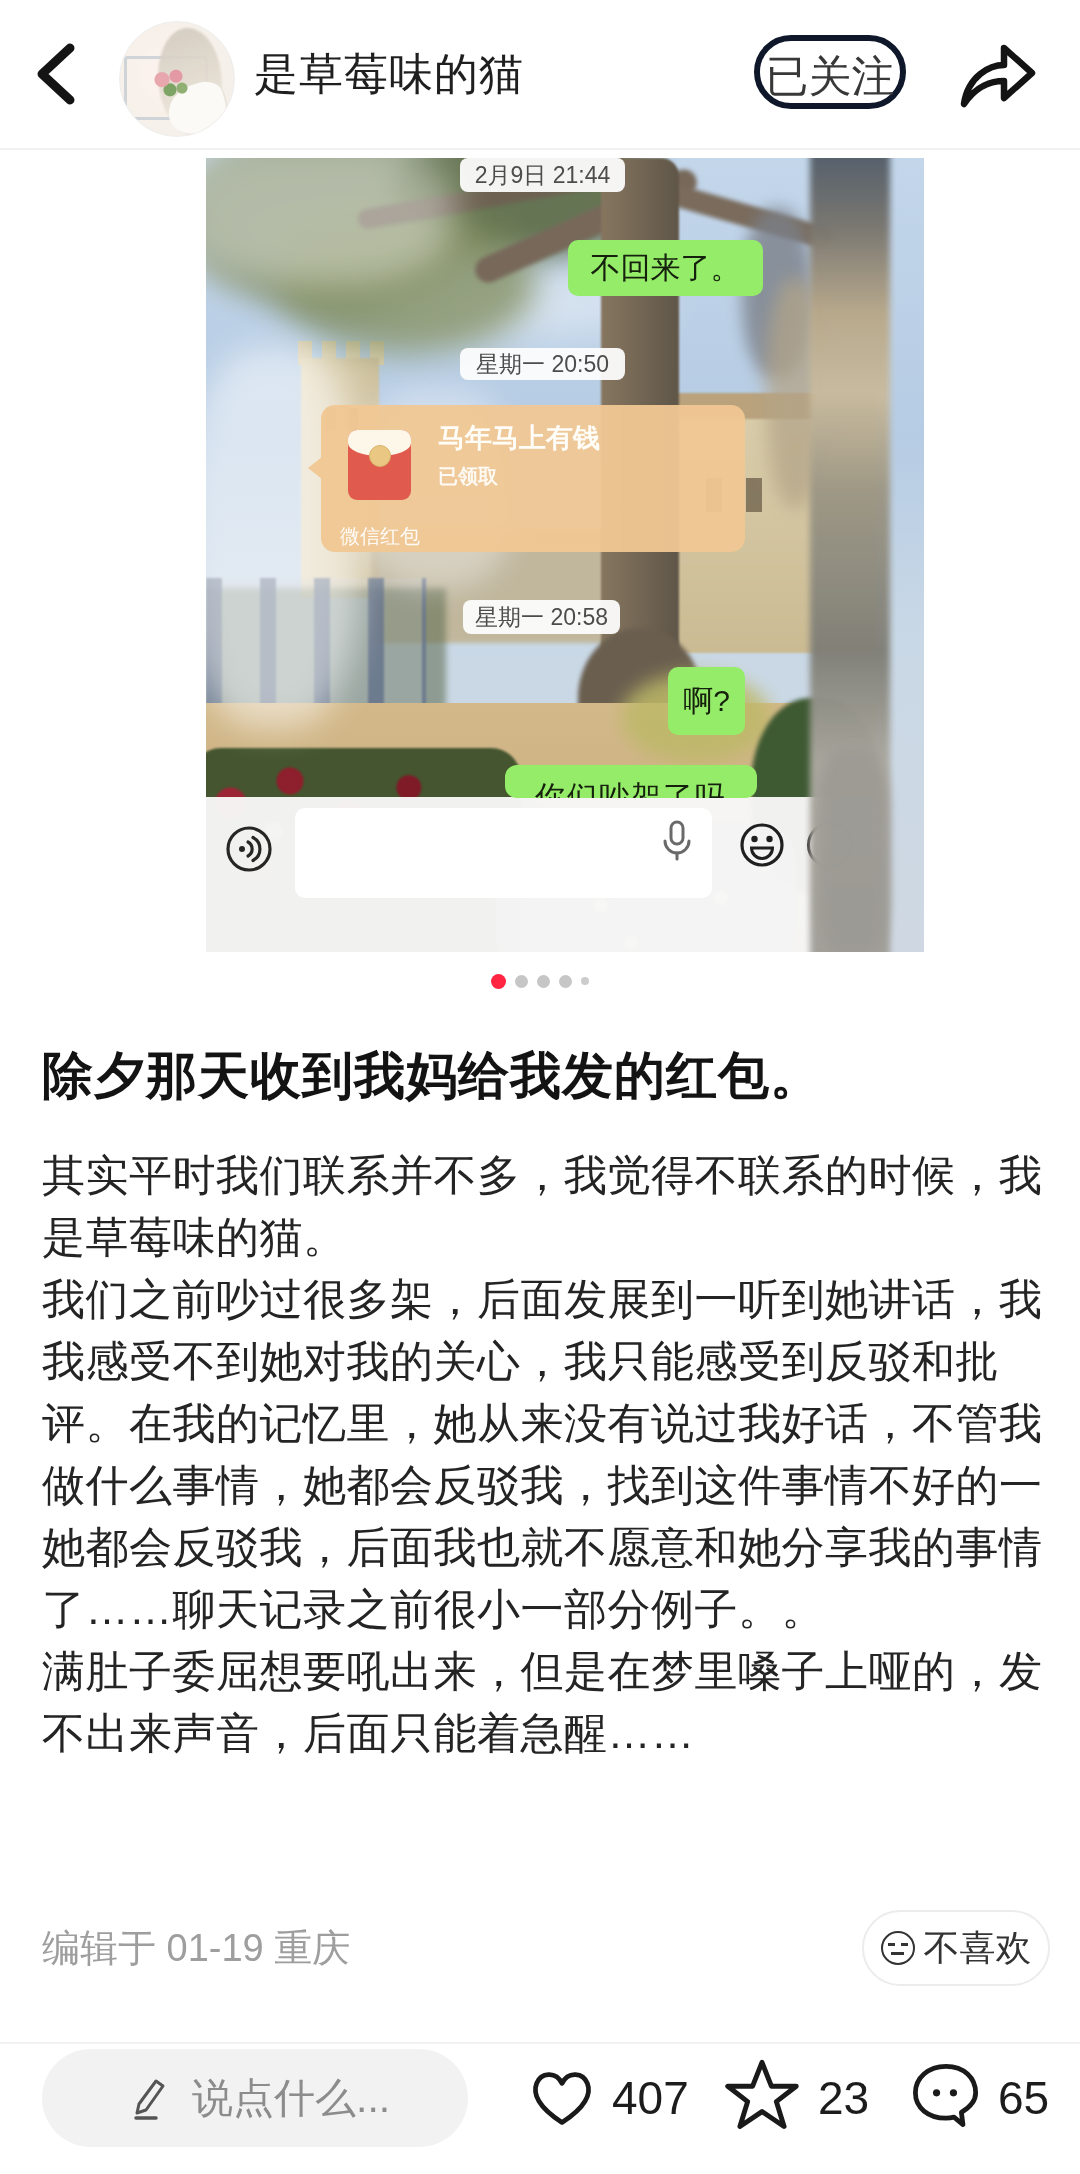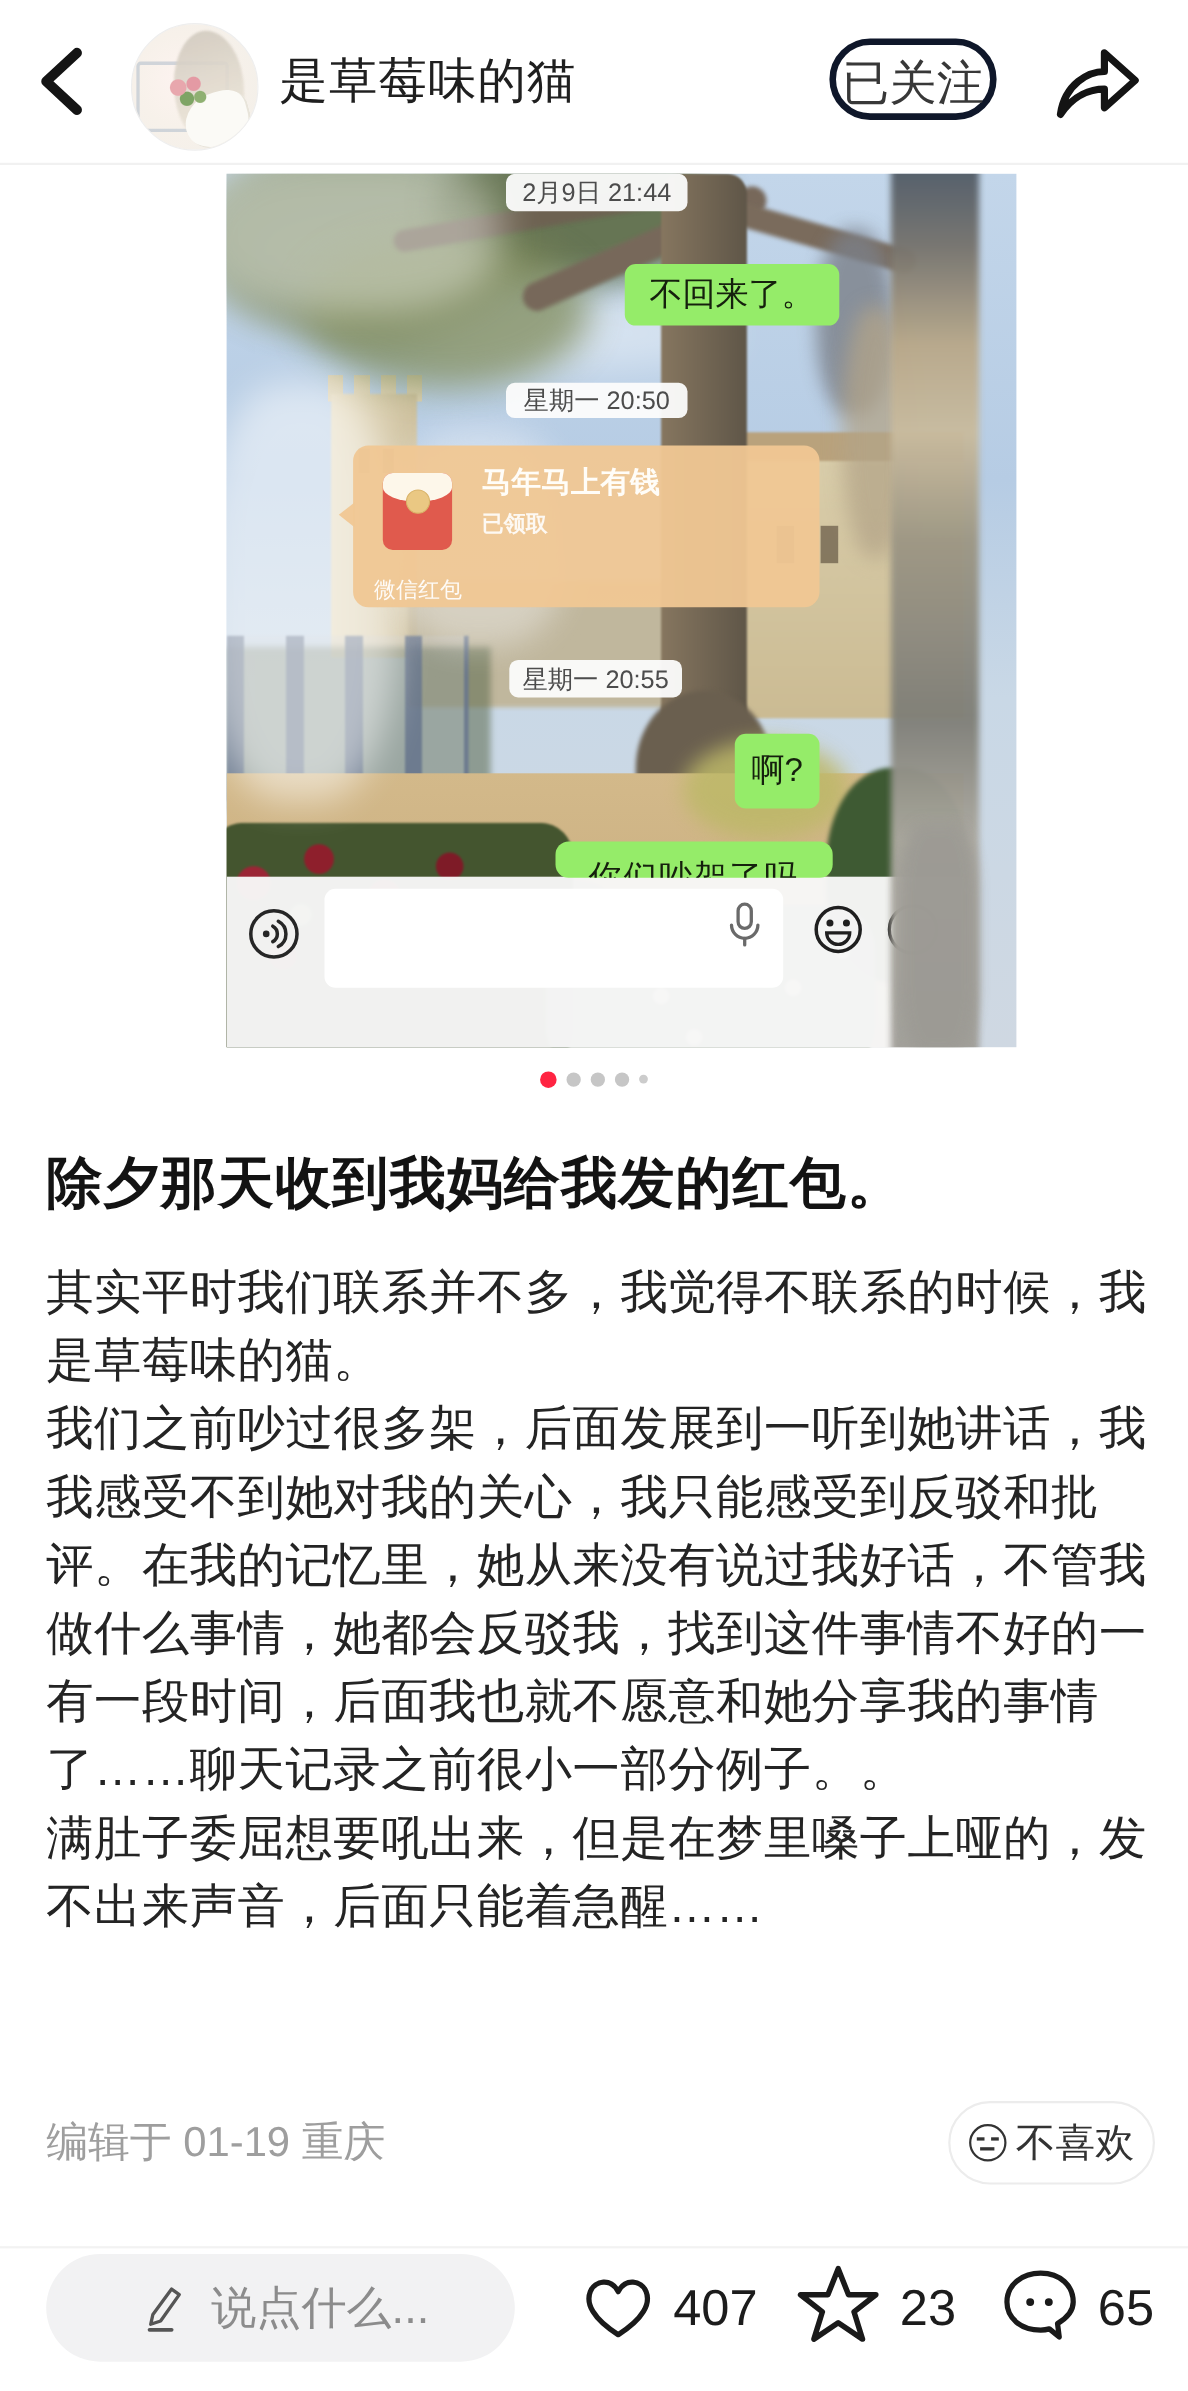--- a/index.html
+++ b/index.html
@@ -238,42 +238,42 @@
       <div class="tail"></div>
       <div class="rp-env">
         <div class="flap"></div>
         <div class="coin"></div>
       </div>
       <div class="rp-title">马年马上有钱</div>
       <div class="rp-status">已领取</div>
       <div class="rp-type">微信红包</div>
     </div>
 
-    <div class="ts-badge ts3">星期一 20:55</div>
+    <div class="ts-badge ts3">星期一 20:58</div>
     <div class="g-bubble bub2">啊?</div>
     <div class="g-bubble bub3">你们吵架了吗</div>
   </div>
 
   <div class="dots">
     <div class="dot red"></div>
     <div class="dot gray"></div>
     <div class="dot gray"></div>
     <div class="dot gray"></div>
     <div class="dot small"></div>
   </div>
 
   <div class="post-title">除夕那天收到我妈给我发的红包。</div>
   <div class="post-body">
     <div class="post-line">其实平时我们联系并不多，我觉得不联系的时候，我</div>
     <div class="post-line">是草莓味的猫。</div>
     <div class="post-line">我们之前吵过很多架，后面发展到一听到她讲话，我</div>
     <div class="post-line">我感受不到她对我的关心，我只能感受到反驳和批</div>
     <div class="post-line">评。在我的记忆里，她从来没有说过我好话，不管我</div>
     <div class="post-line">做什么事情，她都会反驳我，找到这件事情不好的一</div>
-    <div class="post-line">有一段时间，后面我也就不愿意和她分享我的事情</div>
+    <div class="post-line">她都会反驳我，后面我也就不愿意和她分享我的事情</div>
     <div class="post-line">了……聊天记录之前很小一部分例子。。</div>
     <div class="post-line">满肚子委屈想要吼出来，但是在梦里嗓子上哑的，发</div>
     <div class="post-line">不出来声音，后面只能着急醒……</div>
   </div>
 
   <div class="edit-info">编辑于 01-19 重庆</div>
   <div class="dislike-btn">
     <div class="neutral-face">
         <i class="l"></i>
         <i class="r"></i>

